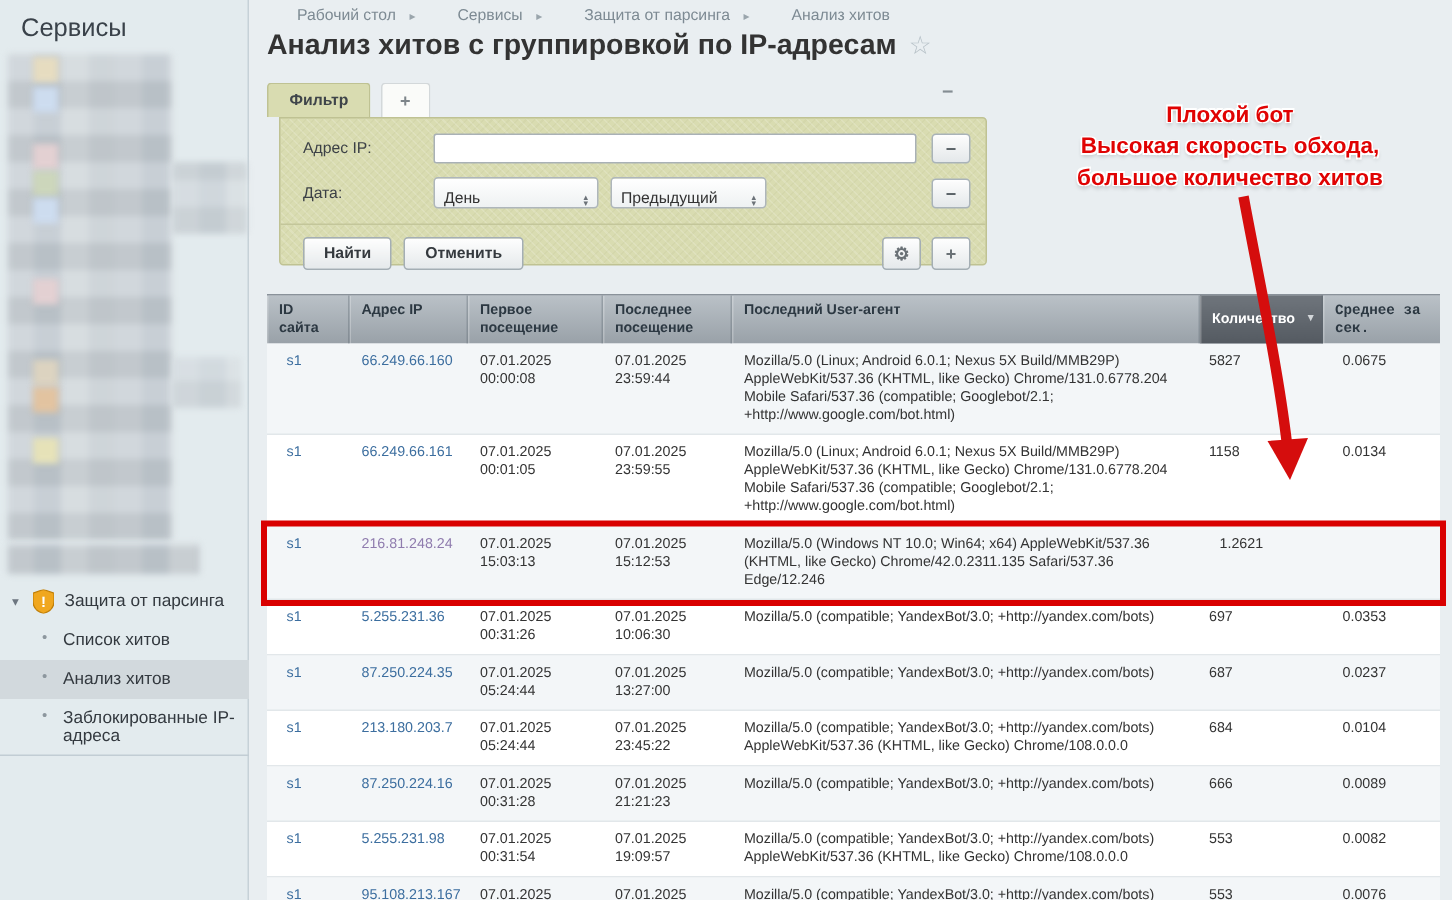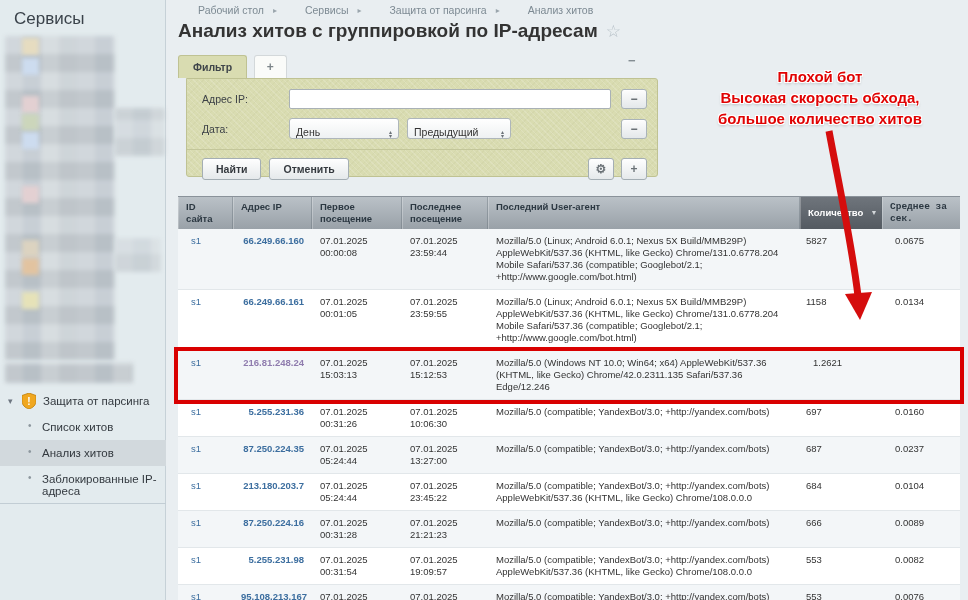--- a/index.html
+++ b/index.html
@@ -95,21 +95,21 @@
   .th { padding: 4px 8px; line-height: 12px; border-right: 1px solid rgba(90,100,110,.35); box-shadow: 1px 0 0 rgba(255,255,255,.25) inset; cursor: pointer; }
   .th.sorted {
     background: linear-gradient(#6f757c, #545a61); color: #fff;
     display: flex; align-items: center; gap: 7px;
   }
   .th .sort-arrow { font-size: 7px; color: #d3d7da; }
   .rows .row { background: #fff; border-bottom: 1px solid #e2e7ea; font-size: 9.5px; line-height: 12px; }
   .rows .row:nth-child(odd) { background: #f3f6f8; }
   .cell { padding: 6px 8px; color: #333; }
   .cell.site { padding-left: 13px; color: #3c6e9f; cursor: pointer; }
-  .cell.ip { text-align: right; color: #3c6e9f; cursor: pointer; font-weight: bold; }
+  .cell.ip { text-align: left; color: #3c6e9f; cursor: pointer; }
   .row.ip-visited .cell.ip { color: #8f7cae; }
   .cell.date { white-space: pre-line; }
   .cell.count { padding-left: 6px; }
   .cell.avg { padding-left: 13px; }
   .row.flagged { box-shadow: 0 0 0 4px #d90000; position: relative; z-index: 4; }
   
   .callout {
     position: absolute; left: 665px; top: 66px; width: 310px; z-index: 40;
     text-align: center; font-size: 15px; font-weight: bold; color: #e00303; line-height: 21px;
     text-shadow: -1px -1px 0 #fff, 1px -1px 0 #fff, -1px 1px 0 #fff, 1px 1px 0 #fff, 0 2px 3px rgba(0,0,0,.25);
@@ -269,21 +269,21 @@
   </div>
       <div class="row">
     <div class="cell site">s1</div>
     <div class="cell ip">5.255.231.36</div>
     <div class="cell date">07.01.2025
 00:31:26</div>
     <div class="cell date">07.01.2025
 10:06:30</div>
     <div class="cell ua">Mozilla/5.0 (compatible; YandexBot/3.0; +http://yandex.com/bots)</div>
     <div class="cell count">697</div>
-    <div class="cell avg">0.0160</div>
+    <div class="cell avg">0.0353</div>
   </div>
       <div class="row">
     <div class="cell site">s1</div>
     <div class="cell ip">87.250.224.35</div>
     <div class="cell date">07.01.2025
 05:24:44</div>
     <div class="cell date">07.01.2025
 13:27:00</div>
     <div class="cell ua">Mozilla/5.0 (compatible; YandexBot/3.0; +http://yandex.com/bots)</div>
     <div class="cell count">687</div>

